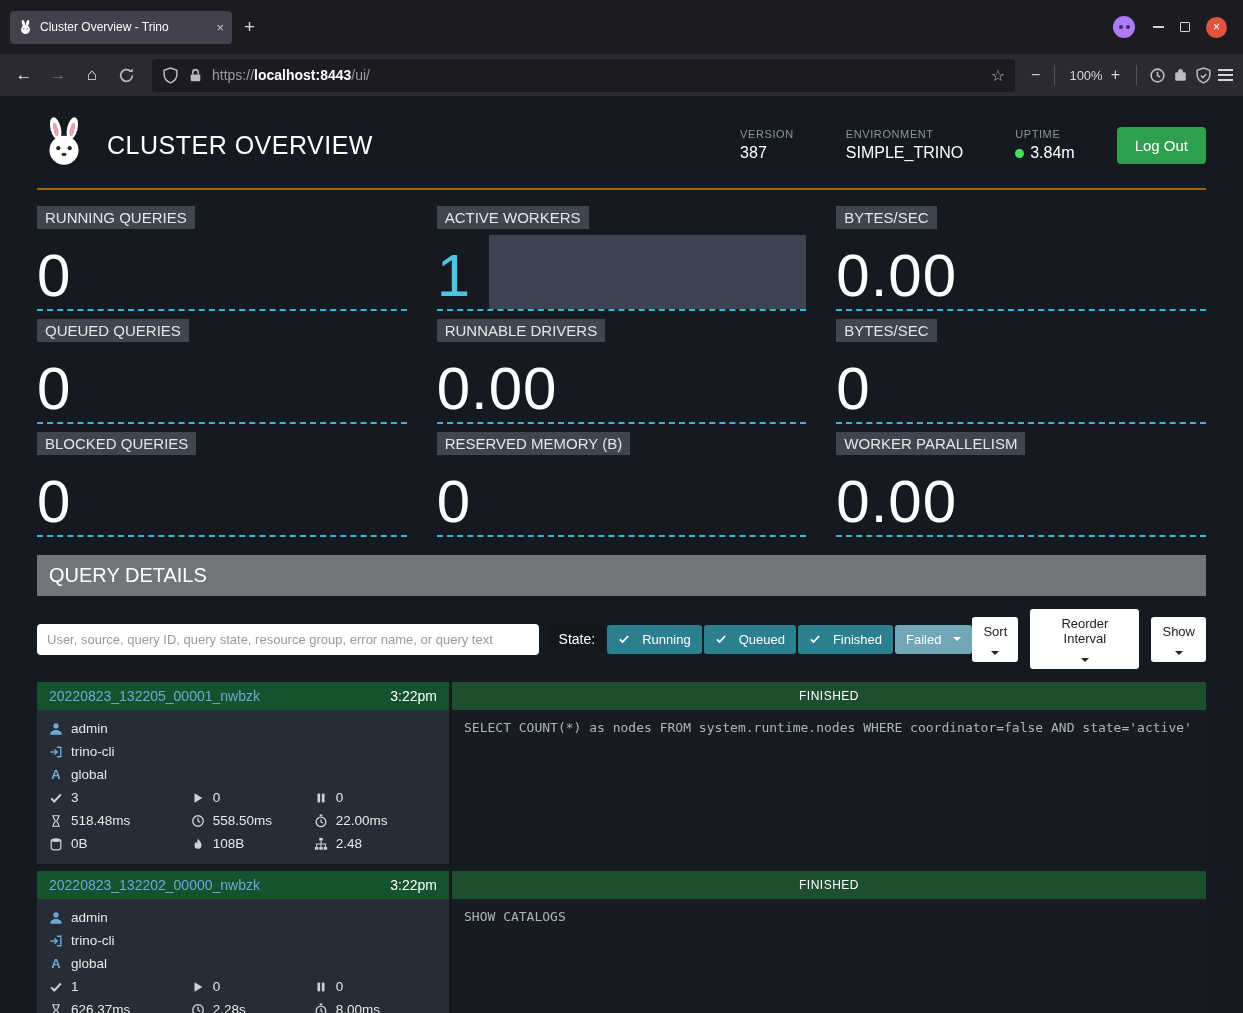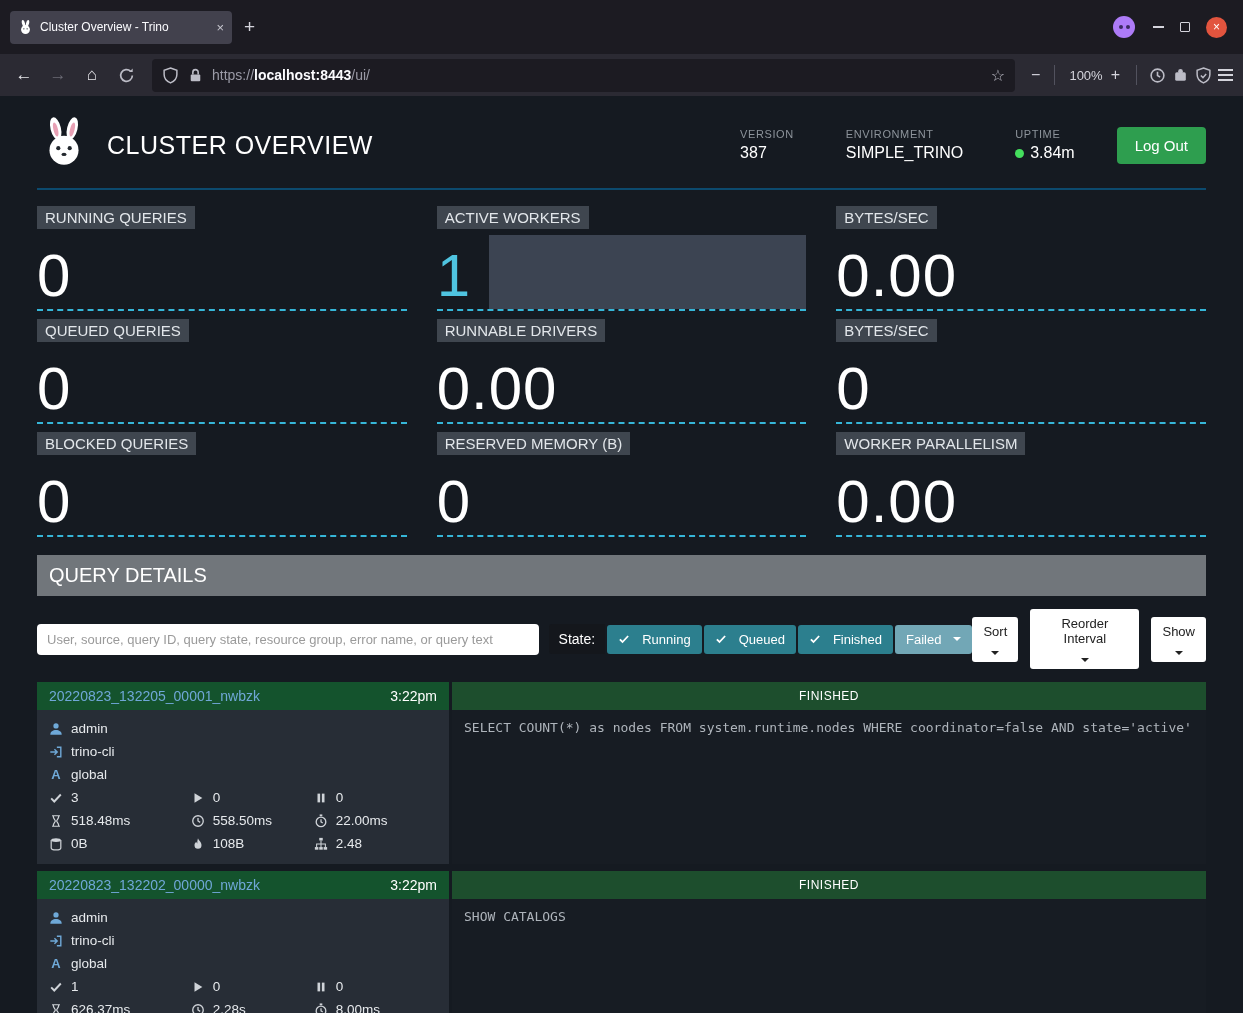--- a/index.html
+++ b/index.html
@@ -33,21 +33,21 @@
   .url-host { color:#fbfbfe; font-weight:bold; }
   .chrome-icon { width:17px; height:17px; color:#bcbcc6; display:inline-flex; }
   .chrome-icon svg { width:100%; height:100%; }
   .zoom-wrap { display:flex; align-items:center; gap:8px; color:#d4d4dc; font-size:13px; margin:0 4px; }
   .vsep { width:1px; height:20px; background:#52525e; margin:0 6px; }
   .menu-icon { display:flex; flex-direction:column; gap:3px; width:15px; }
   .menu-icon i { height:2px; background:#d4d4dc; display:block; }
 
   
   .page { padding:0 37px; }
-  .page-header { display:flex; align-items:center; padding:20px 0 14px; border-bottom:2px solid #0c4a6e; }
+  .page-header { display:flex; align-items:center; padding:20px 0 14px; border-bottom:2px solid #a16207; }
   .logo { margin:0 4px; flex:0 0 auto; }
   .page-title { color:#fff; font-size:25px; margin-left:16px; letter-spacing:.5px; flex:1; font-weight:normal; }
   .meta { display:flex; gap:52px; margin-right:42px; }
   .meta-label { color:#8d949b; font-size:11px; letter-spacing:.6px; margin-bottom:4px; }
   .meta-value { color:#fff; font-size:16px; display:flex; align-items:center; gap:6px; }
   .dot { width:9px; height:9px; border-radius:50%; background:#44de5d; display:inline-block; }
   .logout-btn { background:#2e9e4f; color:#fff; border:none; border-radius:4px; font-size:15px;
          padding:10px 18px; font-family:inherit; }
 
   .stats-grid { display:grid; grid-template-columns:repeat(3,1fr); column-gap:30px; row-gap:8px; padding:16px 0 8px; }

